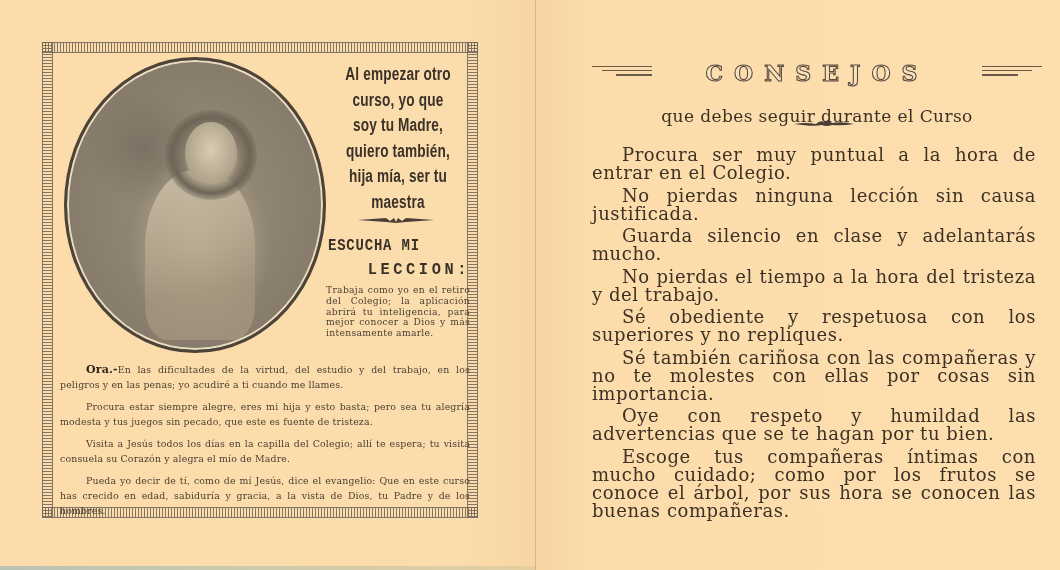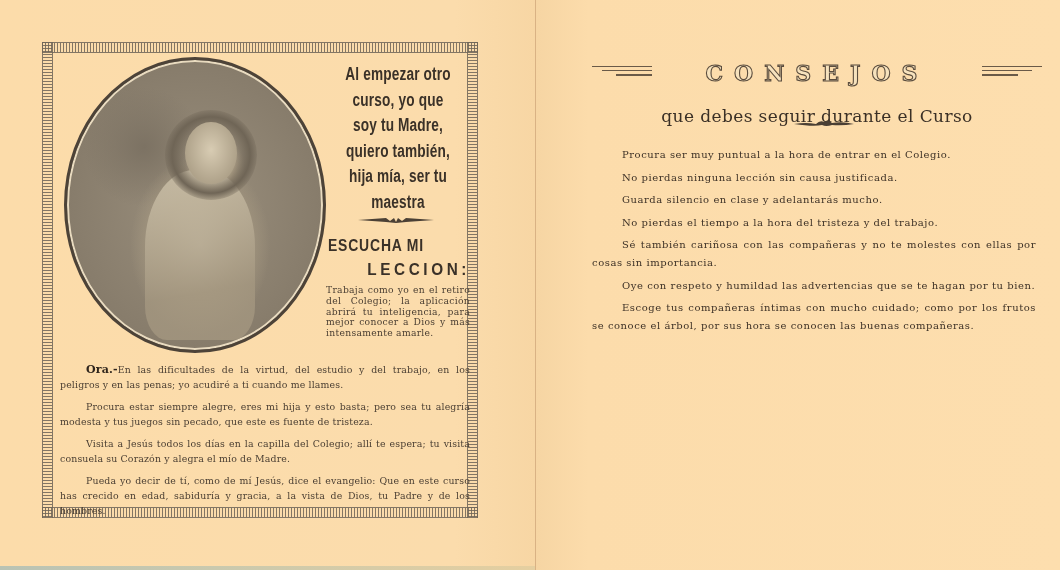--- a/index.html
+++ b/index.html
@@ -44,21 +44,21 @@
   .portrait .head { position:absolute; left:118px; top:62px; width:52px; height:62px; border-radius:50%;
     background:radial-gradient(ellipse at 50% 45%,#d8ccb3,#a99c84 80%); }
   .portrait .hair { position:absolute; left:98px; top:50px; width:92px; height:90px; border-radius:50%;
     background:radial-gradient(ellipse at 50% 50%,transparent 38%,#6f6556 60%,transparent 75%); }
 
   .headline { position:absolute; left:326px; top:62px; width:144px; text-align:center;
     font-family:"Liberation Sans", sans-serif; font-weight:bold; font-size:17.5px; line-height:25.5px;
     color:#3a3128; transform:scaleX(.78); transform-origin:center top; letter-spacing:.2px; }
   .ornament-l { position:absolute; left:356px; top:216px; width:80px; height:8px; }
   .subhead { position:absolute; left:328px; top:234px; width:142px;
-    font-family:Liberation Sans, sans-serif; font-weight:bold; font-size:17px; line-height:24px; color:#3a3128; }
+    font-family:Liberation Mono, monospace; font-weight:bold; font-size:17px; line-height:24px; color:#3a3128; }
   .subhead .l1 { display:block; transform:scaleX(.82); transform-origin:left; letter-spacing:1px; }
   .subhead .l2 { display:block; text-align:right; letter-spacing:4px; transform:scaleX(.9); transform-origin:right; }
   .side-text { position:absolute; left:326px; top:285px; width:144px; font-size:9.2px; line-height:10.8px;
     text-align:justify; color:#4a3e32; letter-spacing:.3px; }
   .lower-text { position:absolute; left:60px; top:362px; width:410px; font-size:9.4px; line-height:15px;
     color:#4a3e32; text-align:justify; letter-spacing:.15px; }
   .lower-text p { margin:0 0 7px 0; text-indent:26px; }
   .lower-text b { font-size:11px; color:#2f251c; }
 
   
@@ -71,21 +71,21 @@
   .rules.left span:nth-child(3){ width:36px; margin-left:24px }
   .rules.right span:nth-child(1){ width:60px }
   .rules.right span:nth-child(2){ width:50px }
   .rules.right span:nth-child(3){ width:36px }
   .consejos { position:absolute; left:70px; top:0; width:310px; text-align:center;
     font-family:"DejaVu Serif", serif; font-weight:bold; font-size:22px; letter-spacing:11px;
     color:#f6e2bd; -webkit-text-stroke:1.1px #5b4d3e; line-height:26px; }
   .subtitle { position:absolute; left:592px; top:90px; width:450px; text-align:center;
     font-family:"DejaVu Serif", serif; font-weight:normal; font-size:17px; color:#3b3026; letter-spacing:.4px;margin-top:16px; }
   .ornament-r { position:absolute; left:792px; top:118px; width:64px; height:10px; }
-  .advice { position:absolute; left:592px; top:146px; width:444px; font-size:10px; line-height:18px;
+  .advice { position:absolute; left:592px; top:146px; width:444px; font-size:18px; line-height:18px;
     text-align:justify; color:#3d3126; letter-spacing:.55px; }
   .advice p { margin:0 0 4.5px 0; text-indent:30px; }
 </style>
 </head>
 <body>
 
 <div class="spread">
   <div class="page-left">
     <div class="frame">
       <div class="hatch-h top"></div>
@@ -142,17 +142,18 @@
   <div class="subtitle">que debes seguir durante el Curso</div>
   <svg class="ornament-r" viewBox="0 0 64 10">
     <path d="M2 6 Q14 4 24 6 Q28 2 32 4 Q36 1 40 5 Q50 3 62 6 Q50 8 40 7 Q34 9 30 7 Q22 9 2 6 Z" fill="#4a3f34"></path>
   </svg>
 
   <div class="advice">
     <p>Procura ser muy puntual a la hora de entrar en el Colegio.</p>
     <p>No pierdas ninguna lección sin causa justificada.</p>
     <p>Guarda silencio en clase y adelantarás mucho.</p>
     <p>No pierdas el tiempo a la hora del tristeza y del trabajo.</p>
+    <p>Sé obediente y respetuosa con los superiores y no repliques.</p>
     <p>Sé también cariñosa con las compañeras y no te molestes con ellas por cosas sin importancia.</p>
     <p>Oye con respeto y humildad las advertencias que se te hagan por tu bien.</p>
     <p>Escoge tus compañeras íntimas con mucho cuidado; como por los frutos se conoce el árbol, por sus hora se conocen las buenas compañeras.</p>
   </div>
 </div>
 
 </body></html>

